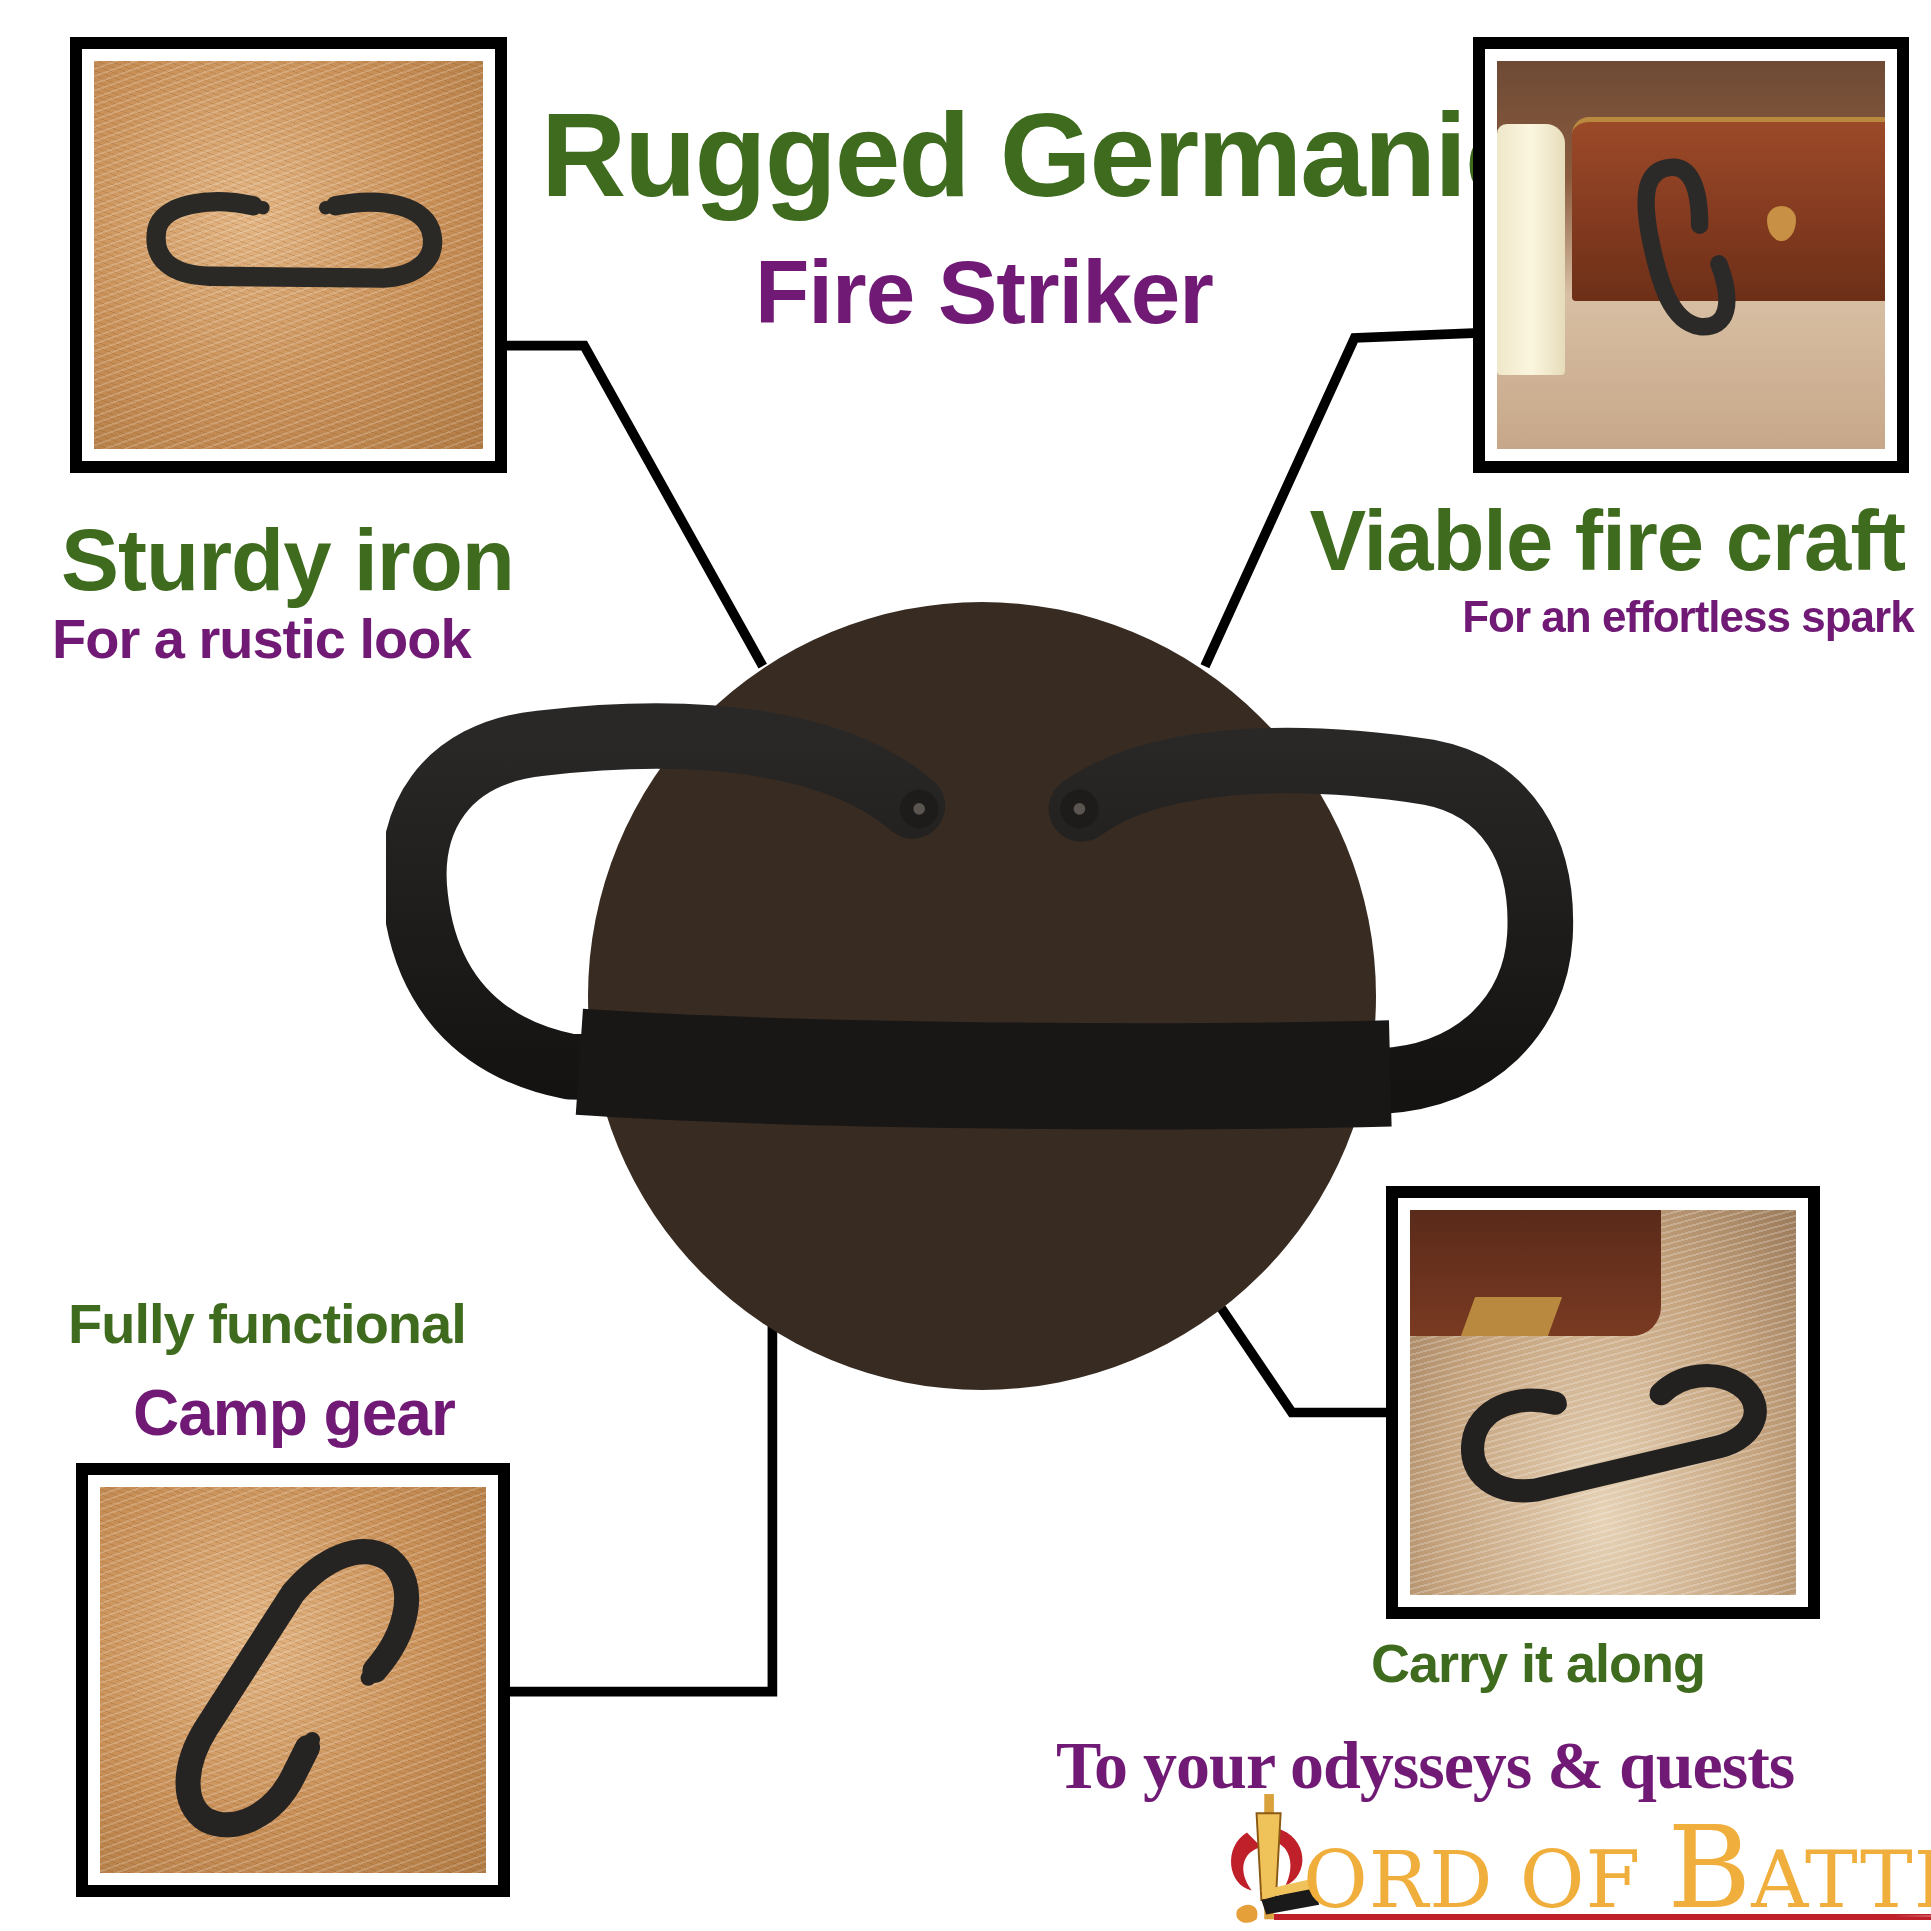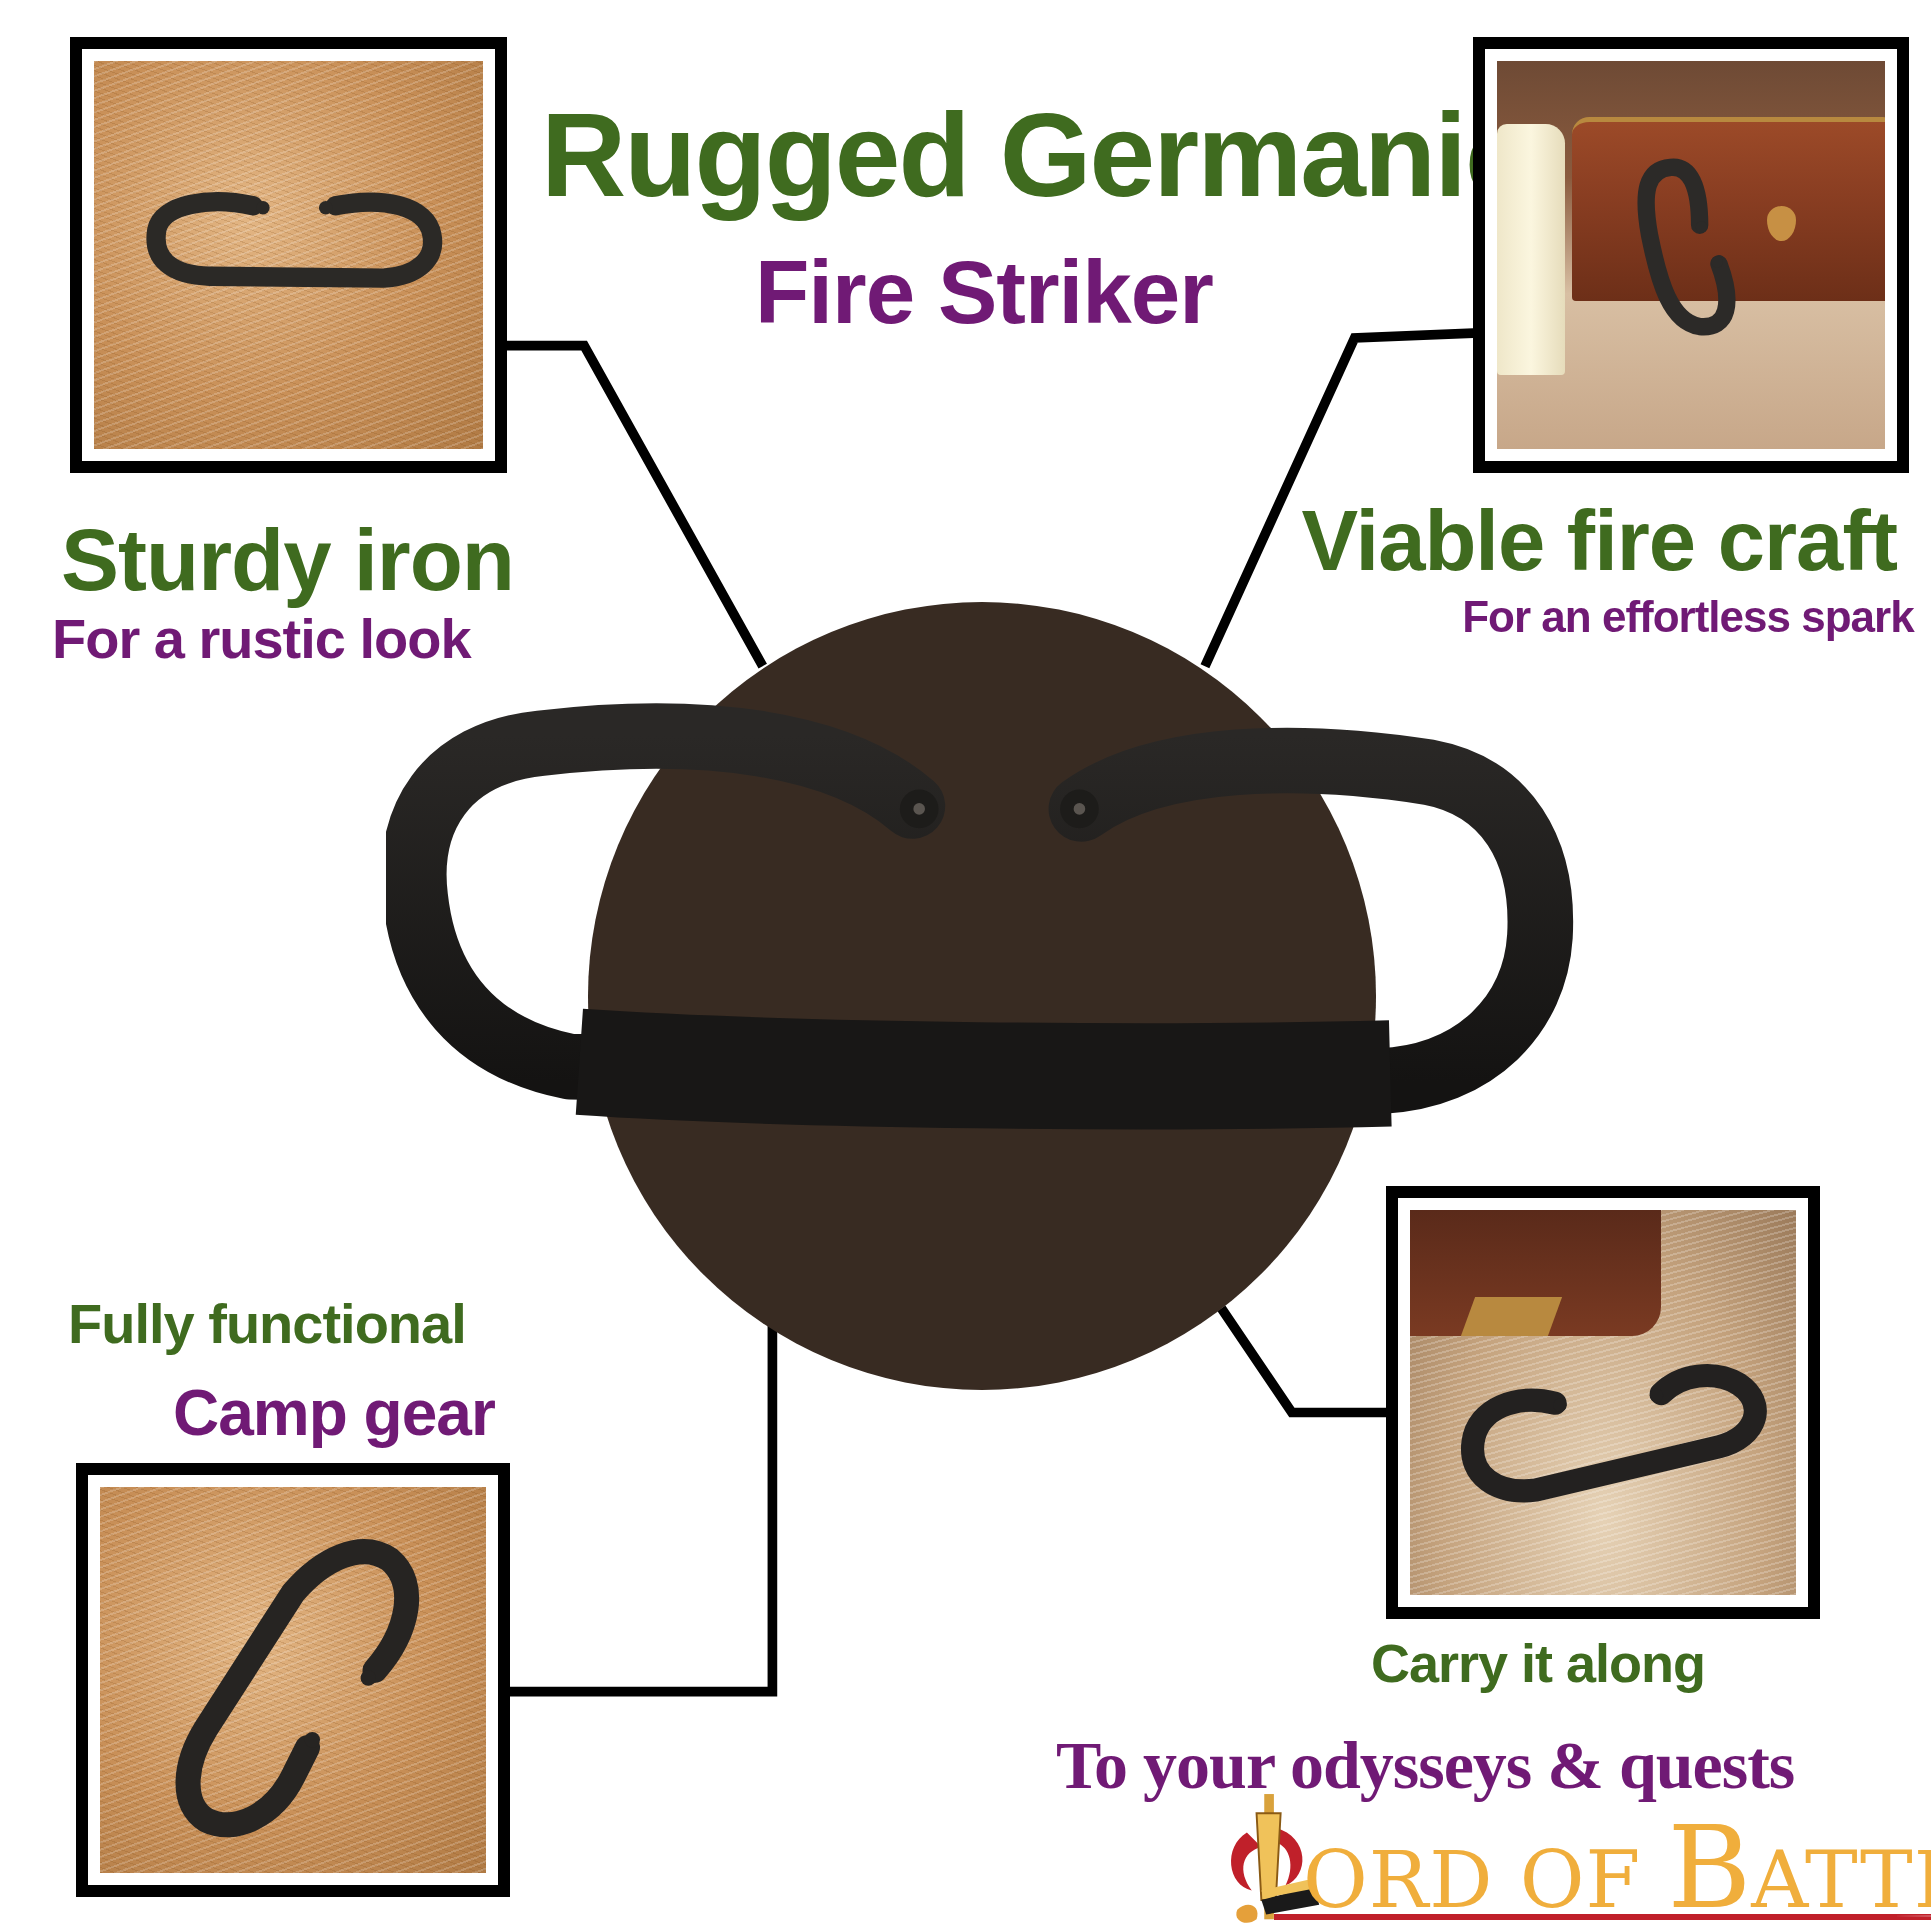--- a/index.html
+++ b/index.html
@@ -65,25 +65,25 @@
       <path d="M70,80 C70,40 60,18 40,20 C15,22 10,45 18,90 C28,140 40,180 70,185 C100,188 105,160 90,120" fill="none" stroke="#2c2a28" stroke-width="18" stroke-linecap="round"></path>
       <circle cx="72" cy="82" r="6" fill="#2c2a28"></circle>
       <circle cx="88" cy="118" r="6" fill="#2c2a28"></circle>
     </svg>
   </div>
 </div>
 
 <div class="abs headline green" style="left:48px; top:510px; font-size:87px;margin-left:13px;">Sturdy iron</div>
 <div class="abs headline black" style="left:52px; top:606px; font-size:56px;">For a rustic look</div>
 
-<div class="abs headline green" style="right:34px; top:492px; font-size:85px; text-align:right;">Viable fire craft</div>
+<div class="abs headline green" style="right:26px; top:492px; font-size:85px; text-align:right;">Viable fire craft</div>
 <div class="abs headline black" style="right:17.4px; top:592px; font-size:44px; text-align:right;">For an effortless spark</div>
 
 <div class="abs headline green" style="left:68px; top:1291px; font-size:56px;">Fully functional</div>
-<div class="abs headline black" style="left:133px; top:1376px; font-size:64px;margin-left:40px;">Camp gear</div>
+<div class="abs headline black" style="left:133px; top:1376px; font-size:64px;">Camp gear</div>
 
 <div class="abs headline green" style="left:1371px; top:1632px; font-size:54px;">Carry it along</div>
 <div class="abs headline black" style="left:1056px; top:1726px; font-size:68px;font-family:Liberation Serif, serif;">To your odysseys &amp; quests</div>
 
 <div class="abs" style="left:588px; top:602px; width:788px; height:788px; border-radius:50%; background:#382b22;"></div>
 <svg class="abs" style="left:386px; top:695px;" width="1188" height="502" viewBox="0 0 1230 520">
   <defs>
     <linearGradient id="iron" x1="0" y1="0" x2="0" y2="1">
       <stop offset="0" stop-color="#2a2826"></stop>
       <stop offset="1" stop-color="#141312"></stop>

